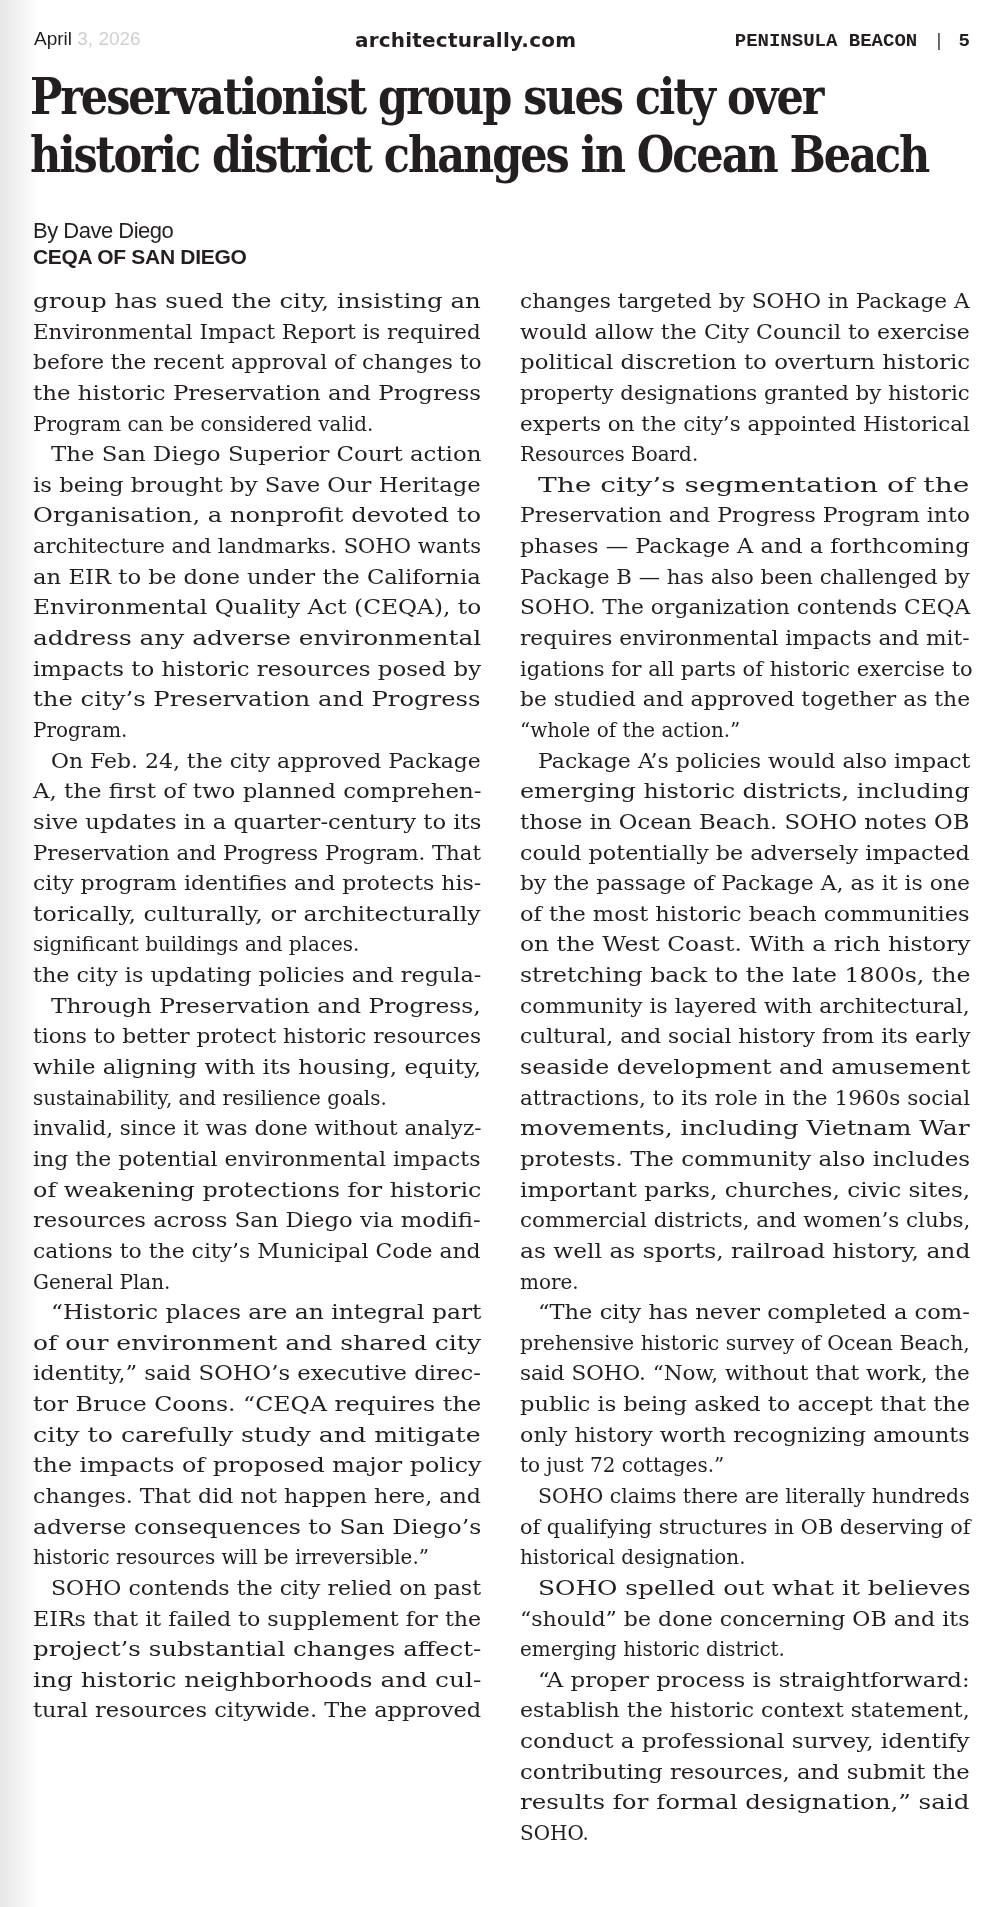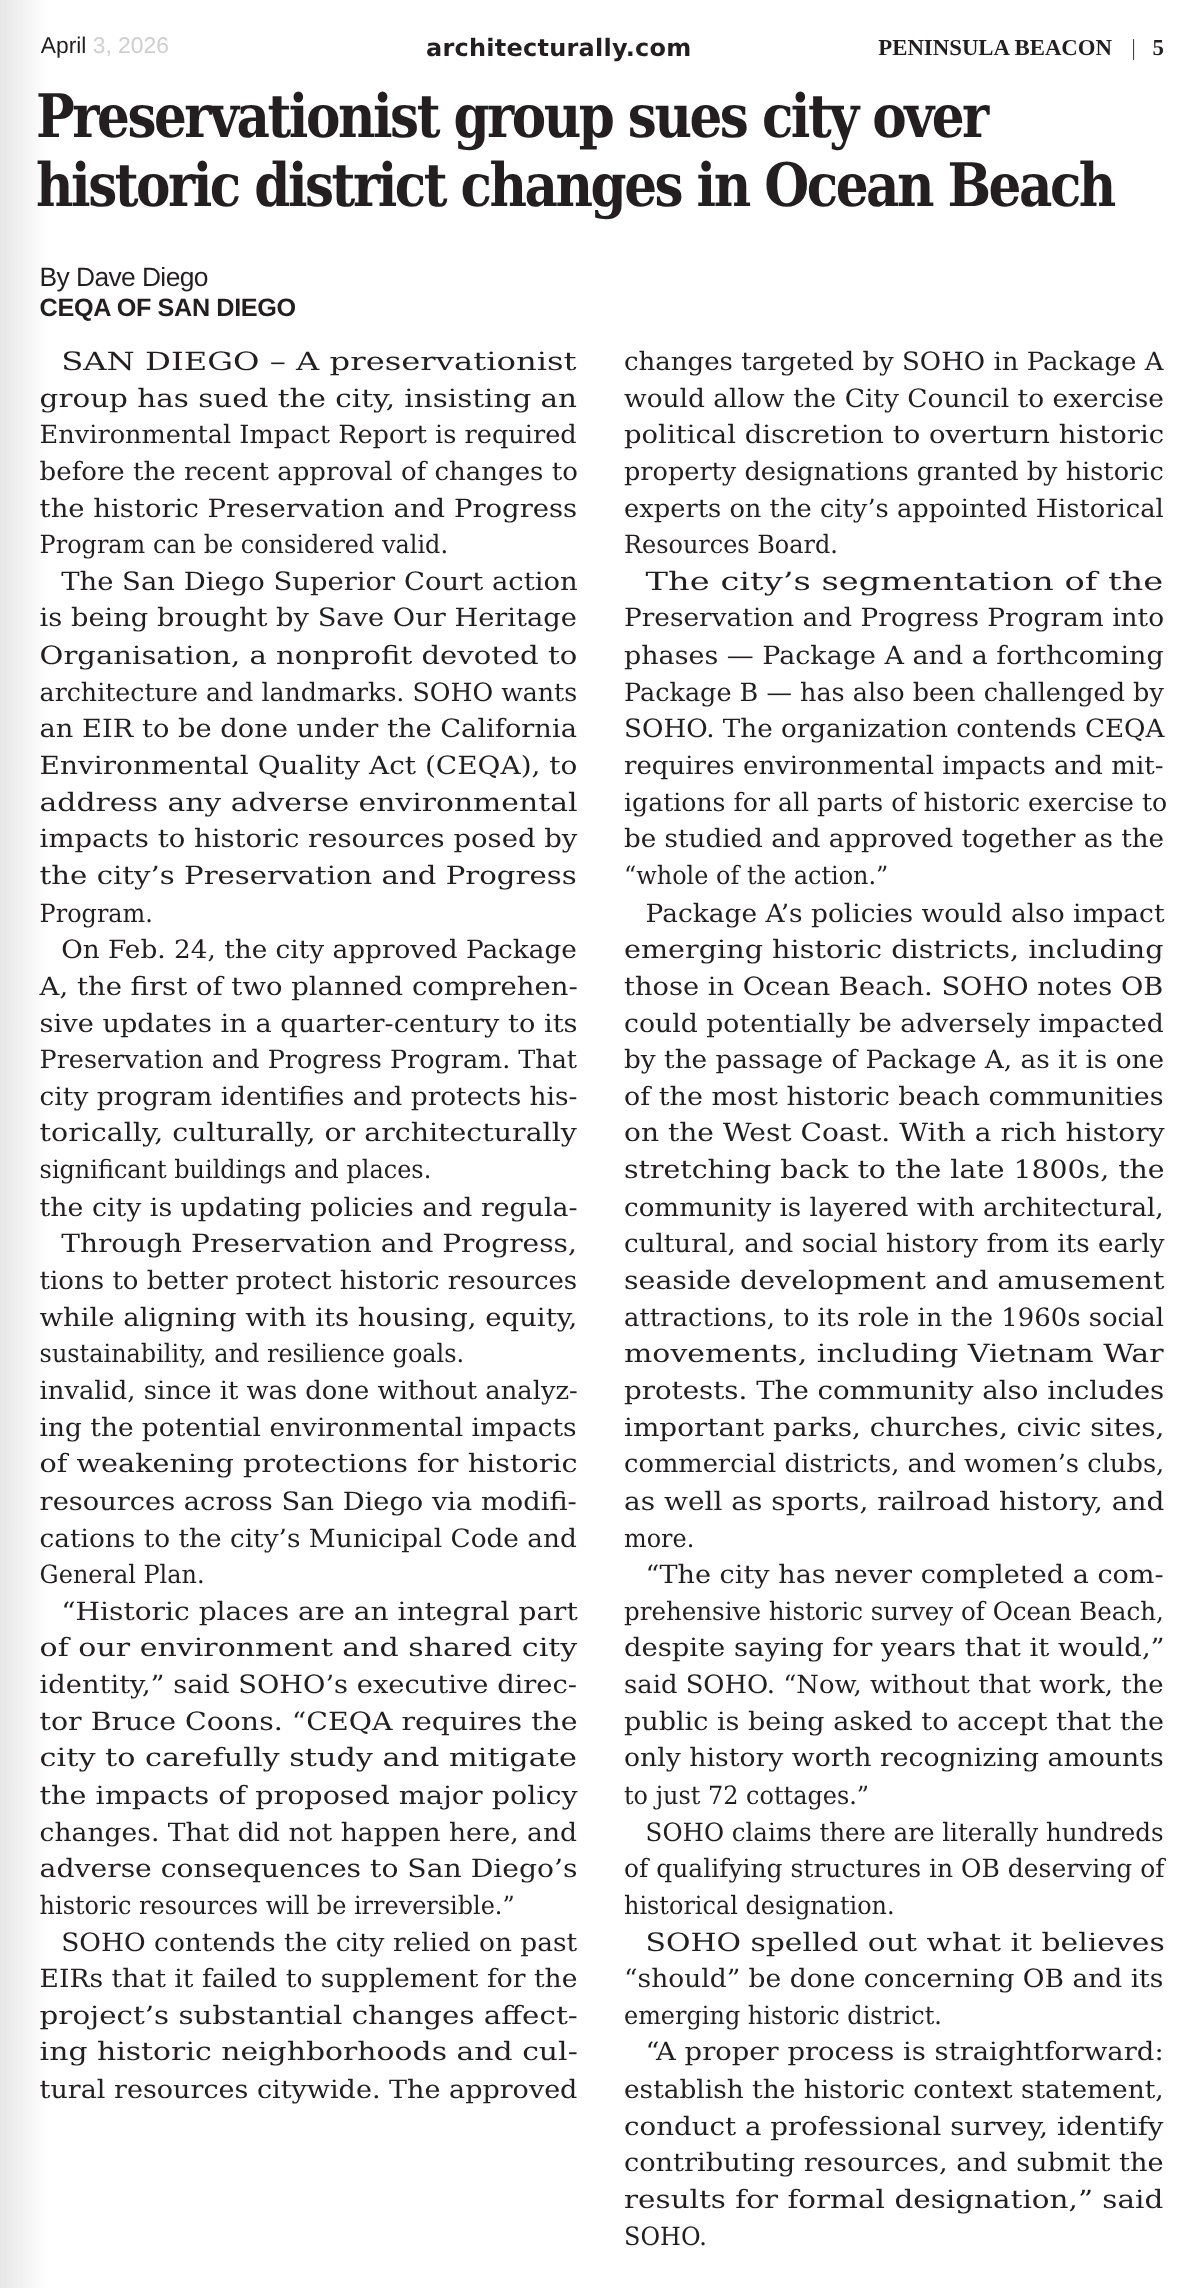--- a/index.html
+++ b/index.html
@@ -7,21 +7,21 @@
   body { position: relative; color: #231f20; }
   .edge-shade {
     position: absolute; left: 0; top: 0; width: 40px; height: 1907px;
     background: linear-gradient(to right, #e6e6e6 0%, #f3f3f3 50%, rgba(255,255,255,0) 100%);
   }
   .masthead { position: absolute; top: 28px; left: 0; width: 1000px; height: 30px; }
   .date { position: absolute; left: 34px; top: 0; font-family: "Liberation Sans", sans-serif; font-size: 19px; }
   .date .month { color: #231f20; }
   .date .rest { color: #cfcfcf; text-align: center; }
   .site { position: absolute; left: 355px; top: 0; font-family: "DejaVu Sans", sans-serif; font-weight: bold; font-size: 20px; letter-spacing: 0.2px; }
-  .section { position: absolute; right: 30px; top: 2px; font-family: Liberation Serif, serif; font-weight: bold; font-size: 19px; text-align: right; }
+  .section { position: absolute; right: 30px; top: 2px; font-family: Liberation Mono, monospace; font-weight: bold; font-size: 19px; text-align: right; }
   .section .sep { font-weight: normal; margin: 0 14px 0 16px; color: #444; }
   .headline {
     position: absolute; left: 30px; top: 68px; width: 950px;
     font-family: "DejaVu Serif", serif; font-weight: bold;
     font-size: 50px; line-height: 58px; letter-spacing: -2.4px;
     transform: scaleX(0.86); transform-origin: left top;
     width: 1110px;
   }
   .byline { position: absolute; left: 33px; top: 218px; font-family: "Liberation Sans", sans-serif; }
   .byline .author { font-size: 22px; line-height: 26px; letter-spacing: -0.5px; }
@@ -53,21 +53,20 @@
   <div>Preservationist group sues city over</div>
   <div>historic district changes in Ocean Beach</div>
 </h1>
 
 <div class="byline">
   <div class="author">By Dave Diego</div>
   <div class="outlet">CEQA OF SAN DIEGO</div>
 </div>
 
 <div class="col left" id="col-left">
-    <div class="line indent"><span class="fit" style="display: inline-block; transform: scaleX(1.2798);">SAN DIEGO – A preservationist</span></div>
     <div class="line"><span class="fit" style="display: inline-block; transform: scaleX(1.1667);">group has sued the city, insisting an</span></div>
     <div class="line"><span class="fit" style="display: inline-block; transform: scaleX(1.0159);">Environmental Impact Report is required</span></div>
     <div class="line"><span class="fit" style="display: inline-block; transform: scaleX(1.0323);">before the recent approval of changes to</span></div>
     <div class="line"><span class="fit" style="display: inline-block; transform: scaleX(1.09);">the historic Preservation and Progress</span></div>
     <div class="line last"><span class="fit" style="display: inline-block; transform: scaleX(0.95);">Program can be considered valid.</span></div>
     <div class="line indent"><span class="fit" style="display: inline-block; transform: scaleX(1.0886);">The San Diego Superior Court action</span></div>
     <div class="line"><span class="fit" style="display: inline-block; transform: scaleX(1.0821);">is being brought by Save Our Heritage</span></div>
     <div class="line"><span class="fit" style="display: inline-block; transform: scaleX(1.1546);">Organisation, a nonprofit devoted to</span></div>
     <div class="line"><span class="fit" style="display: inline-block; transform: scaleX(1.0022);">architecture and landmarks. SOHO wants</span></div>
     <div class="line"><span class="fit" style="display: inline-block; transform: scaleX(1.0821);">an EIR to be done under the California</span></div>
@@ -138,21 +137,20 @@
     <div class="line"><span class="fit" style="display: inline-block; transform: scaleX(1.1278);">seaside development and amusement</span></div>
     <div class="line"><span class="fit" style="display: inline-block; transform: scaleX(1.0274);">attractions, to its role in the 1960s social</span></div>
     <div class="line"><span class="fit" style="display: inline-block; transform: scaleX(1.1873);">movements, including Vietnam War</span></div>
     <div class="line"><span class="fit" style="display: inline-block; transform: scaleX(1.0976);">protests. The community also includes</span></div>
     <div class="line"><span class="fit" style="display: inline-block; transform: scaleX(1.1057);">important parks, churches, civic sites,</span></div>
     <div class="line"><span class="fit" style="display: inline-block; transform: scaleX(1.0204);">commercial districts, and women’s clubs,</span></div>
     <div class="line"><span class="fit" style="display: inline-block; transform: scaleX(1.1111);">as well as sports, railroad history, and</span></div>
     <div class="line last"><span class="fit" style="display: inline-block; transform: scaleX(0.95);">more.</span></div>
     <div class="line indent"><span class="fit" style="display: inline-block; transform: scaleX(1.0746);">“The city has never completed a com-</span></div>
     <div class="line"><span class="fit" style="display: inline-block; transform: scaleX(0.974);">prehensive historic survey of Ocean Beach,</span></div>
-    <div class="line"><span class="fit" style="display: inline-block; transform: scaleX(1.087);">despite saying for years that it would,”</span></div>
     <div class="line"><span class="fit" style="display: inline-block; transform: scaleX(1.0251);">said SOHO. “Now, without that work, the</span></div>
     <div class="line"><span class="fit" style="display: inline-block; transform: scaleX(1.0714);">public is being asked to accept that the</span></div>
     <div class="line"><span class="fit" style="display: inline-block; transform: scaleX(1.0588);">only history worth recognizing amounts</span></div>
     <div class="line last"><span class="fit" style="display: inline-block; transform: scaleX(0.95);">to just 72 cottages.”</span></div>
     <div class="line indent"><span class="fit" style="display: inline-block; transform: scaleX(0.973);">SOHO claims there are literally hundreds</span></div>
     <div class="line"><span class="fit" style="display: inline-block; transform: scaleX(0.9912);">of qualifying structures in OB deserving of</span></div>
     <div class="line last"><span class="fit" style="display: inline-block; transform: scaleX(0.95);">historical designation.</span></div>
     <div class="line indent"><span class="fit" style="display: inline-block; transform: scaleX(1.1836);">SOHO spelled out what it believes</span></div>
     <div class="line"><span class="fit" style="display: inline-block; transform: scaleX(1.0514);">“should” be done concerning OB and its</span></div>
     <div class="line last"><span class="fit" style="display: inline-block; transform: scaleX(0.95);">emerging historic district.</span></div>

